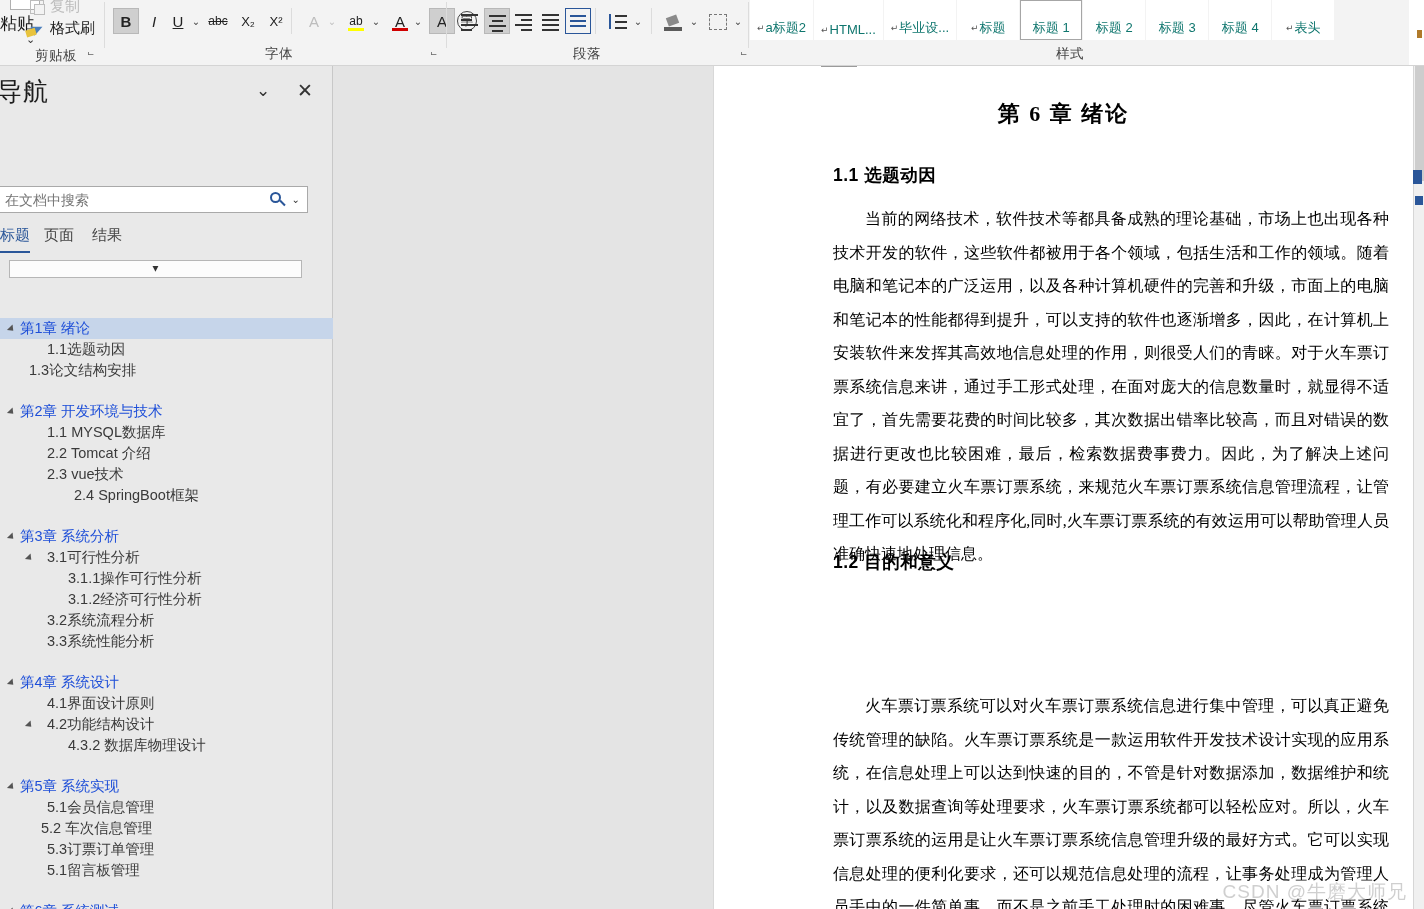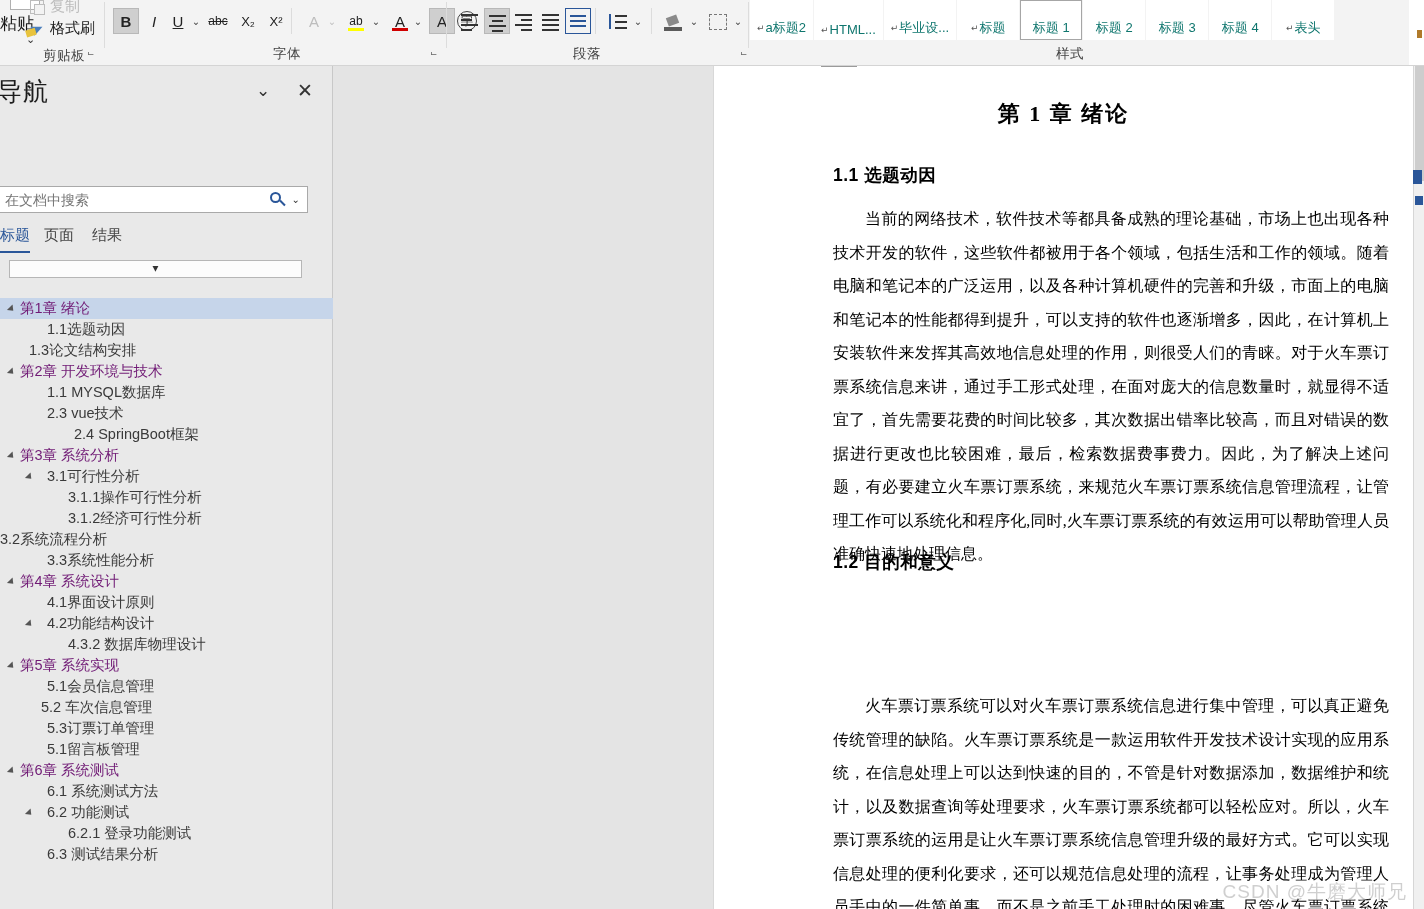--- a/index.html
+++ b/index.html
@@ -13,21 +13,21 @@
 
   
   .ribbon {
     position: absolute; left: 0; top: 0; width: 1424px; height: 66px;
     background: #f3f3f3;
     border-bottom: 1px solid #d4d4d4;
     overflow: hidden;
   }
   .rgroup { position: absolute; top: 0; height: 66px; }
   .rgroup-label {
-    position: absolute; bottom: 3px; left: 12px; width: 100%;
+    position: absolute; bottom: 3px; left: 4px; width: 100%;
     text-align: center; font-size: 13.5px; color: #444; letter-spacing: .5px;
   }
   .rgroup-sep {
     position: absolute; top: 2px; width: 1px; height: 46px; background: #dcdcdc;
   }
   .dlg-launch {
     position: absolute; bottom: 4px; font-size: 11px; color: #666;
     width: 14px; height: 14px; line-height: 14px; text-align: center;
     transform: scaleY(-1);
   }
@@ -163,21 +163,21 @@
     display: flex; align-items: center; justify-content: center;
   }
   .collapse-bar .glyph { font-size: 10px; color: #333; transform: scaleY(-1); line-height: 1; }
 
   .nav-tree { position: absolute; left: 0; top: 232px; width: 333px; height: 670px; }
   .tree-item {
     position: relative; height: 21px; display: flex; align-items: center;
     font-size: 14.5px; color: #3a3a3a; white-space: nowrap;
   }
   .tree-item.sel { background: #c6d5ea; }
-  .tree-item.lvl1 { color: #701a75; }
+  .tree-item.lvl1 { color: #1d4ed8; margin-top: 20px; }
   .tw {
     position: absolute; width: 12px; height: 21px;
     display: flex; align-items: center; justify-content: center;
   }
   .tw span {
     width: 0; height: 0;
     border-left: 5px solid #555; border-top: 4px solid transparent;
     border-bottom: 4px solid transparent; transform: rotate(45deg);
     display: block;
   }
@@ -422,21 +422,21 @@
 
     <div class="edge-strip"></div>
     <div class="edge-mark1"></div>
   </div>
   <div class="topgap"></div>
 
   <div class="doc-bg"></div>
 
   <div class="page">
     <div class="page-top-mark"></div>
-    <div class="doc-h1">第 1 章  绪论</div>
+    <div class="doc-h1">第 6 章  绪论</div>
     <div class="doc-h2" style="top:97px;">1.1 选题动因</div>
     <div class="doc-p" style="top:136px;">当前的网络技术，软件技术等都具备成熟的理论基础，市场上也出现各种技术开发的软件，这些软件都被用于各个领域，包括生活和工作的领域。随着电脑和笔记本的广泛运用，以及各种计算机硬件的完善和升级，市面上的电脑和笔记本的性能都得到提升，可以支持的软件也逐渐增多，因此，在计算机上安装软件来发挥其高效地信息处理的作用，则很受人们的青睐。对于火车票订票系统信息来讲，通过手工形式处理，在面对庞大的信息数量时，就显得不适宜了，首先需要花费的时间比较多，其次数据出错率比较高，而且对错误的数据进行更改也比较困难，最后，检索数据费事费力。因此，为了解决上述问题，有必要建立火车票订票系统，来规范火车票订票系统信息管理流程，让管理工作可以系统化和程序化,同时,火车票订票系统的有效运用可以帮助管理人员准确快速地处理信息。</div>
     <div class="doc-h2" style="top:484px;">1.2 目的和意义</div>
     <div class="doc-p" style="top:623px; width:556px;">火车票订票系统可以对火车票订票系统信息进行集中管理，可以真正避免传统管理的缺陷。火车票订票系统是一款运用软件开发技术设计实现的应用系统，在信息处理上可以达到快速的目的，不管是针对数据添加，数据维护和统计，以及数据查询等处理要求，火车票订票系统都可以轻松应对。所以，火车票订票系统的运用是让火车票订票系统信息管理升级的最好方式。它可以实现信息处理的便利化要求，还可以规范信息处理的流程，让事务处理成为管理人员手中的一件简单事，而不是之前手工处理时的困难事。尽管火车票订票系统具备较完善的功能，但是也需要管理人员利用闲暇时间提升自身素质以及个人能力，在操作火车票订票系统时可以最大化运用火车票订票系统提供的功能,让系统在满足高效率处理数据的同时，也能始终稳定运行，还可以确保数据的可靠性与数据处理的质</div>
     <div class="watermark">CSDN @牛磨大师兄</div>
   </div>
 
   <div class="navpane">
     <div class="nav-title">导航</div>
     <div class="nav-chevron">⌄</div>
@@ -477,20 +477,23 @@
         <div class="tree-item lvl1">
           <span class="tw" style="left: 5px;">
             <span></span>
           </span>
           <span style="margin-left: 20px;">第2章 开发环境与技术</span>
         </div>
         <div class="tree-item lvl2">
           <span style="margin-left: 47px;">1.1 MYSQL数据库</span>
         </div>
         <div class="tree-item lvl2">
+          <span style="margin-left: 47px;">2.2 Tomcat 介绍</span>
+        </div>
+        <div class="tree-item lvl2">
           <span style="margin-left: 47px;">2.3 vue技术</span>
         </div>
         <div class="tree-item lvl2">
           <span style="margin-left: 74px;">2.4 SpringBoot框架</span>
         </div>
         <div class="tree-item lvl1">
           <span class="tw" style="left: 5px;">
             <span></span>
           </span>
           <span style="margin-left: 20px;">第3章 系统分析</span>
@@ -501,21 +504,21 @@
           </span>
           <span style="margin-left: 47px;">3.1可行性分析</span>
         </div>
         <div class="tree-item lvl3">
           <span style="margin-left: 68px;">3.1.1操作可行性分析</span>
         </div>
         <div class="tree-item lvl3">
           <span style="margin-left: 68px;">3.1.2经济可行性分析</span>
         </div>
         <div class="tree-item lvl2">
-          <span style=" text-align: right;">3.2系统流程分析</span>
+          <span style="margin-left: 47px; text-align: right;">3.2系统流程分析</span>
         </div>
         <div class="tree-item lvl2">
           <span style="margin-left: 47px;">3.3系统性能分析</span>
         </div>
         <div class="tree-item lvl1">
           <span class="tw" style="left: 5px;">
             <span></span>
           </span>
           <span style="margin-left: 20px;">第4章 系统设计</span>
         </div>

